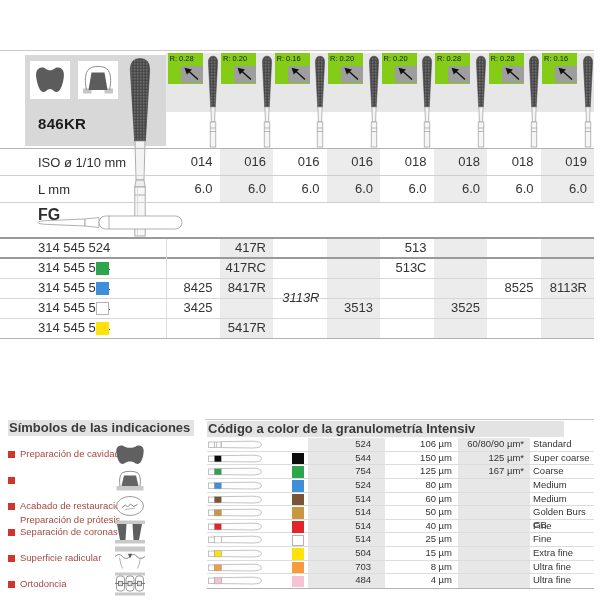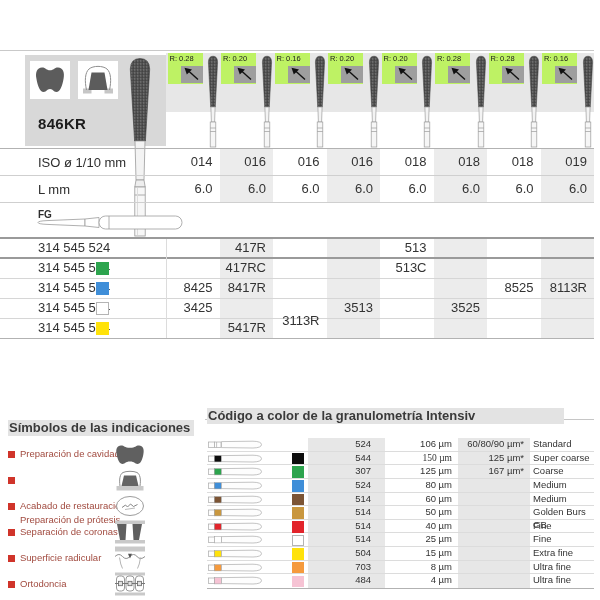--- a/index.html
+++ b/index.html
@@ -9,21 +9,21 @@
   .stripe{background:#ececec;z-index:-2;}
   .gritband{background:#e7e7e7;z-index:-2;}
   .hband{left:166px;top:53px;width:428px;height:59px;background:#e7e7e7;z-index:-1;}
   .fam{left:25px;top:55px;width:141px;height:91px;background:#d8d8d8;}
   .tile{position:absolute;top:6px;width:40px;height:38px;background:#fff;}
   .t1{left:5px;}.t2{left:53px;}
   .famcode{position:absolute;left:13px;top:60px;font-size:15px;font-weight:bold;color:#1c1c1c;letter-spacing:.3px;}
   .rowlabel{left:38px;font-size:13px;color:#2e2e2e;}
   .bold{font-weight:bold;}
   .cell{font-size:13px;text-align:right;color:#333;}
-  .rbox{background:#bef264;}
+  .rbox{background:#84cc16;}
   .rlabel{position:absolute;left:2px;top:1px;font-size:7.5px;color:#1a1a1a;white-space:nowrap;}
   .gsq{position:absolute;background:#9e9e9e;}
   .codetext{font-size:13px;color:#333;}
   .head{background:#e3e3e3;font-size:13px;font-weight:bold;color:#3a3a3a;line-height:16px;padding-left:1px;}
   .smalltxt{font-size:9.5px;color:#333;}
   .line{height:0;border-top:1px solid #cfcfcf;}
   svg{display:block;}
 </style>
 </head>
 <body>
@@ -71,21 +71,21 @@
       <line x1="12.5" y1="131" x2="12.5" y2="178" stroke="#dcdcdc" stroke-width="1"></line>
     </svg>
   </div>
 
   <div class="abs line" style="left:0;top:148px;width:594px;border-top-color:#b2b2b2"></div>
   <div class="abs line" style="left:0;top:175px;width:594px"></div>
   <div class="abs line" style="left:0;top:202px;width:594px"></div>
 
   <div class="abs rowlabel" style="top:150px;height:26px;line-height:26px">ISO ø 1/10 mm</div>
   <div class="abs rowlabel" style="top:177px;height:26px;line-height:26px">L mm</div>
-  <div class="abs rowlabel bold" style="top:204px;height:22px;line-height:22px;font-size:10px">FG</div>
+  <div class="abs rowlabel bold" style="top:204px;height:22px;line-height:22px;font-size:16px">FG</div>
 
   <div class="abs" style="left:35px;top:212px">
     <svg width="150" height="21" viewBox="0 0 150 21">
       <path d="M3,10.5 Q3,9 12,8.6 L50,7 L50,14 L12,12.4 Q3,12 3,10.5 Z" fill="#ffffff" stroke="#9c9c9c" stroke-width="0.8"></path>
       <path d="M50,7 L64,5.5 L64,15.5 L50,14 Z" fill="#ffffff" stroke="#9c9c9c" stroke-width="0.8"></path>
       <rect x="64" y="4" width="83" height="13" rx="6.5" fill="#ffffff" stroke="#9c9c9c" stroke-width="0.8"></rect>
       <line x1="74" y1="4" x2="74" y2="17" stroke="#9c9c9c" stroke-width="0.8"></line>
     </svg>
   </div>
 
@@ -93,21 +93,21 @@
   <div class="abs" style="left:0;top:256.5px;width:594px;height:2px;background:#9a9a9a"></div>
   <div class="abs line" style="left:0;top:278px;width:594px;border-top-color:#d6d6d6"></div>
   <div class="abs line" style="left:0;top:298px;width:594px;border-top-color:#d6d6d6"></div>
   <div class="abs line" style="left:0;top:318px;width:594px;border-top-color:#d6d6d6"></div>
   <div class="abs line" style="left:0;top:338px;width:594px;border-top-color:#b2b2b2"></div>
   <div class="abs" style="left:166px;top:239px;width:1px;height:99px;background:#dcdcdc"></div>
 
   <div class="abs head" style="left:8px;top:420px;width:185px;height:16px">Símbolos de las indicaciones</div>
 
   <div class="abs line" style="left:205px;top:419px;width:389px;border-top-color:#c6c6c6"></div>
-  <div class="abs head" style="left:207px;top:408px;width:356px;height:16px">Código a color de la granulometría Intensiv</div>
+  <div class="abs head" style="left:207px;top:421px;width:356px;height:16px">Código a color de la granulometría Intensiv</div>
   <div class="abs gritband" style="left:308px;top:438px;width:77px;height:150px"></div>
   <div class="abs gritband" style="left:458px;top:438px;width:72px;height:150px"></div>
   <div class="abs line" style="left:207px;top:588px;width:387px;border-top-color:#b2b2b2"></div>
 
 <div class="abs stripe" style="left: 219.5px; top: 148px; width: 53.5px; height: 54px;"></div>
     <div class="abs stripe" style="left: 219.5px; top: 237px; width: 53.5px; height: 101px;"></div>
     <div class="abs stripe" style="left: 326.5px; top: 148px; width: 53.5px; height: 54px;"></div>
     <div class="abs stripe" style="left: 326.5px; top: 237px; width: 53.5px; height: 101px;"></div>
     <div class="abs stripe" style="left: 433.5px; top: 148px; width: 53.5px; height: 54px;"></div>
     <div class="abs stripe" style="left: 433.5px; top: 237px; width: 53.5px; height: 101px;"></div>
@@ -282,21 +282,21 @@
     <div class="abs cell" style="left: 380px; top: 258px; width: 46.5px; height: 20px; line-height: 20px;">513C</div>
     <div class="abs codetext" style="left: 38px; top: 278px; height: 20px; line-height: 20px;">314 545 524</div>
     <div class="abs" style="left: 96px; top: 281.5px; width: 13px; height: 13px; background: rgb(63, 142, 216); border: none; box-sizing: border-box;"></div>
     <div class="abs cell" style="left: 166px; top: 278px; width: 46.5px; height: 20px; line-height: 20px;">8425</div>
     <div class="abs cell" style="left: 219.5px; top: 278px; width: 46.5px; height: 20px; line-height: 20px;">8417R</div>
     <div class="abs cell" style="left: 487px; top: 278px; width: 46.5px; height: 20px; line-height: 20px;">8525</div>
     <div class="abs cell" style="left: 540.5px; top: 278px; width: 46.5px; height: 20px; line-height: 20px;">8113R</div>
     <div class="abs codetext" style="left: 38px; top: 298px; height: 20px; line-height: 20px;">314 545 514</div>
     <div class="abs" style="left: 96px; top: 301.5px; width: 13px; height: 13px; background: rgb(255, 255, 255); border: 1px solid rgb(180, 180, 180); box-sizing: border-box;"></div>
     <div class="abs cell" style="left: 166px; top: 298px; width: 46.5px; height: 20px; line-height: 20px;">3425</div>
-    <div class="abs cell" style="left: 273px; top: 311px; width: 46.5px; height: 20px; line-height: 20px;">3113R</div>
+    <div class="abs cell" style="left: 273px; top: 288px; width: 46.5px; height: 20px; line-height: 20px; font-style: italic;">3113R</div>
     <div class="abs cell" style="left: 326.5px; top: 298px; width: 46.5px; height: 20px; line-height: 20px;">3513</div>
     <div class="abs cell" style="left: 433.5px; top: 298px; width: 46.5px; height: 20px; line-height: 20px;">3525</div>
     <div class="abs codetext" style="left: 38px; top: 318px; height: 20px; line-height: 20px;">314 545 504</div>
     <div class="abs" style="left: 96px; top: 321.5px; width: 13px; height: 13px; background: rgb(255, 226, 10); border: none; box-sizing: border-box;"></div>
     <div class="abs cell" style="left: 219.5px; top: 318px; width: 46.5px; height: 20px; line-height: 20px;">5417R</div>
     <div class="abs" style="left: 8px; top: 451px; width: 6.5px; height: 6.5px; background: rgb(208, 52, 42);"></div>
     <div class="abs smalltxt" style="left: 20px; top: 441px; height: 26px; line-height: 26px; color: rgb(161, 74, 63);">Preparación de cavidades</div>
     <div class="abs" style="left: 111px; top: 441px;">
       <svg width="38" height="26" viewBox="0 0 38 26">
         <path d="M10,4.5 C6,4.5 4.6,8.5 5.6,13 C6.6,19 8.6,23 11.6,23 C14.1,23 14.1,20.6 19,20.6 C23.9,20.6 23.9,23 26.4,23 C29.4,23 31.4,19 32.4,13 C33.4,8.5 32,4.5 28,4.5 C24.5,4.5 24.6,6.8 19,6.8 C13.4,6.8 13.5,4.5 10,4.5 Z" fill="#606060"></path>
@@ -372,34 +372,34 @@
     <div class="abs" style="left: 207px; top: 451.64px; width: 387px; height: 13.64px; border-bottom: 1px solid rgb(220, 220, 220); box-sizing: border-box;">
       <div class="smalltxt" style="position: absolute; height: 13.64px; line-height: 12.64px; left: 1px; top: 1px;">
         <svg width="58" height="11" viewBox="0 0 58 11">
           <rect x="0.6" y="3" width="6" height="5.5" fill="#fdfdfd" stroke="#aaa" stroke-width="0.7"></rect>
           <rect x="6.5" y="2.6" width="7" height="6.3" fill="#0c0c0c" stroke="#999" stroke-width="0.5"></rect>
           <path d="M13.5,2.6 L45,2.2 Q53.5,2.4 53.5,5.6 Q53.5,8.8 45,9 L13.5,8.6 Z" fill="#fdfdfd" stroke="#aaa" stroke-width="0.7"></path>
         </svg>
       </div>
       <div class="smalltxt" style="position: absolute; height: 11.5px; line-height: 12.64px; left: 85px; top: 1.2px; width: 11.5px; background: rgb(12, 12, 12); border: none; box-sizing: border-box;"></div>
       <div class="smalltxt" style="position: absolute; height: 13.64px; line-height: 12.64px; left: 96px; width: 68px; text-align: right;">544</div>
-      <div class="smalltxt" style="position: absolute; height: 13.64px; line-height: 12.64px; left: 170px; width: 75px; text-align: right; font-family: Liberation Serif, serif;">150 µm</div>
+      <div class="smalltxt" style="position: absolute; height: 13.64px; line-height: 12.64px; left: 170px; width: 75px; text-align: right;">150 µm</div>
       <div class="smalltxt" style="position: absolute; height: 13.64px; line-height: 12.64px; left: 248px; width: 69px; text-align: right;">125 µm*</div>
       <div class="smalltxt" style="position: absolute; height: 13.64px; line-height: 12.64px; left: 326px; width: 60px;">Super coarse</div>
     </div>
     <div class="abs" style="left: 207px; top: 465.28px; width: 387px; height: 13.64px; border-bottom: 1px solid rgb(220, 220, 220); box-sizing: border-box;">
       <div class="smalltxt" style="position: absolute; height: 13.64px; line-height: 12.64px; left: 1px; top: 1px;">
         <svg width="58" height="11" viewBox="0 0 58 11">
           <rect x="0.6" y="3" width="6" height="5.5" fill="#fdfdfd" stroke="#aaa" stroke-width="0.7"></rect>
           <rect x="6.5" y="2.6" width="7" height="6.3" fill="#2da44e" stroke="#999" stroke-width="0.5"></rect>
           <path d="M13.5,2.6 L45,2.2 Q53.5,2.4 53.5,5.6 Q53.5,8.8 45,9 L13.5,8.6 Z" fill="#fdfdfd" stroke="#aaa" stroke-width="0.7"></path>
         </svg>
       </div>
       <div class="smalltxt" style="position: absolute; height: 11.5px; line-height: 12.64px; left: 85px; top: 1.2px; width: 11.5px; background: rgb(45, 164, 78); border: none; box-sizing: border-box;"></div>
-      <div class="smalltxt" style="position: absolute; height: 13.64px; line-height: 12.64px; left: 96px; width: 68px; text-align: right;">307</div>
+      <div class="smalltxt" style="position: absolute; height: 13.64px; line-height: 12.64px; left: 96px; width: 68px; text-align: right;">754</div>
       <div class="smalltxt" style="position: absolute; height: 13.64px; line-height: 12.64px; left: 170px; width: 75px; text-align: right;">125 µm</div>
       <div class="smalltxt" style="position: absolute; height: 13.64px; line-height: 12.64px; left: 248px; width: 69px; text-align: right;">167 µm*</div>
       <div class="smalltxt" style="position: absolute; height: 13.64px; line-height: 12.64px; left: 326px; width: 60px;">Coarse</div>
     </div>
     <div class="abs" style="left: 207px; top: 478.92px; width: 387px; height: 13.64px; border-bottom: 1px solid rgb(220, 220, 220); box-sizing: border-box;">
       <div class="smalltxt" style="position: absolute; height: 13.64px; line-height: 12.64px; left: 1px; top: 1px;">
         <svg width="58" height="11" viewBox="0 0 58 11">
           <rect x="0.6" y="3" width="6" height="5.5" fill="#fdfdfd" stroke="#aaa" stroke-width="0.7"></rect>
           <rect x="6.5" y="2.6" width="7" height="6.3" fill="#3f8ed8" stroke="#999" stroke-width="0.5"></rect>
           <path d="M13.5,2.6 L45,2.2 Q53.5,2.4 53.5,5.6 Q53.5,8.8 45,9 L13.5,8.6 Z" fill="#fdfdfd" stroke="#aaa" stroke-width="0.7"></path>

